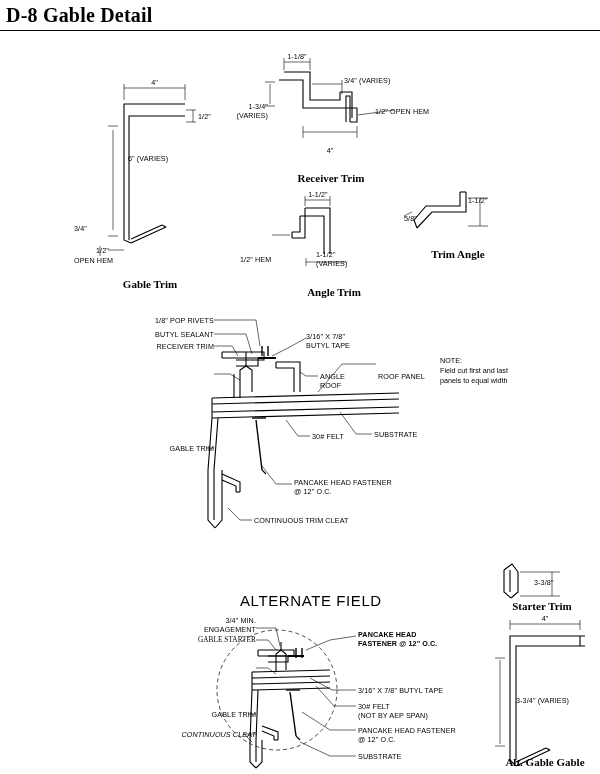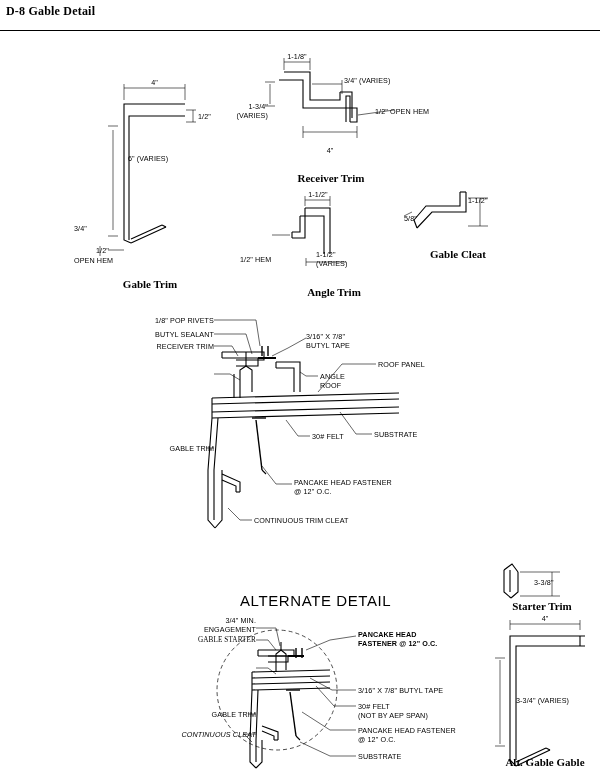--- a/index.html
+++ b/index.html
@@ -17,21 +17,21 @@
     height: 774px;
     overflow: hidden;
     background: #ffffff;
   }
   .title {
     position: absolute;
     left: 6px;
     top: 4px;
     font-family: "Liberation Serif", serif;
     font-weight: bold;
-    font-size: 12px;
+    font-size: 20px;
     letter-spacing: 0.2px;
   }
   .rule {
     position: absolute;
     left: 0;
     top: 30px;
     width: 600px;
     height: 1px;
     background: #000000;
   }
@@ -286,40 +286,43 @@
   <div class="name" style="left:268px; top:172px; width:126px;">Receiver Trim</div>
 
   <div class="lbl c" style="left:295px; top:190px; width:46px;">1-1/2"</div>
   <div class="lbl" style="left:240px; top:255px;">1/2" HEM</div>
   <div class="lbl" style="left:316px; top:250px;">1-1/2"
 (VARIES)</div>
   <div class="name" style="left:280px; top:286px; width:108px;">Angle Trim</div>
 
   <div class="lbl" style="left:404px; top:214px;">5/8"</div>
   <div class="lbl" style="left:468px; top:196px;">1-1/2"</div>
-  <div class="name" style="left:400px; top:248px; width:116px;">Gable Cleat</div>
+  <div class="name" style="left:400px; top:248px; width:116px;">Trim Angle</div>
 
   <div class="lbl r" style="left:114px; top:316px; width:100px;">1/8" POP RIVETS</div>
   <div class="lbl r" style="left:114px; top:330px; width:100px;">BUTYL SEALANT</div>
   <div class="lbl r" style="left:114px; top:342px; width:100px;">RECEIVER TRIM</div>
   <div class="lbl r" style="left:134px; top:444px; width:80px;">GABLE TRIM</div>
 
   <div class="lbl" style="left:306px; top:332px;">3/16" X 7/8"
 BUTYL TAPE</div>
-  <div class="lbl" style="left:378px; top:360px;">ROOF PANEL</div>
+  <div class="lbl" style="left:378px; top:372px;">ROOF PANEL</div>
   <div class="lbl" style="left:320px; top:372px;">ANGLE
 ROOF</div>
   <div class="lbl" style="left:374px; top:430px;">SUBSTRATE</div>
   <div class="lbl" style="left:312px; top:432px;">30# FELT</div>
   <div class="lbl" style="left:294px; top:478px;">PANCAKE HEAD FASTENER
 @ 12" O.C.</div>
   <div class="lbl" style="left:254px; top:516px;text-align:right;">CONTINUOUS TRIM CLEAT</div>
 
-
-  <div class="alt-title" style="left:240px; top:592px;">ALTERNATE DETAIL</div>
+  <div class="note" style="left:440px; top:356px;">NOTE:
+Field cut first and last
+panels to equal width</div>
+
+  <div class="alt-title" style="left:240px; top:592px;">ALTERNATE FIELD</div>
 
   <div class="lbl r" style="left:166px; top:616px; width:90px;">3/4" MIN.
 ENGAGEMENT</div>
   <div class="lbl r" style="left:166px; top:636px; width:90px;font-family:Liberation Serif, serif;">GABLE STARTER</div>
   <div class="lbl r" style="left:176px; top:710px; width:80px;">GABLE TRIM</div>
   <div class="lbl r" style="left:146px; top:730px; width:110px;font-style:italic;">CONTINUOUS CLEAT</div>
 
   <div class="lbl" style="left:358px; top:630px;font-weight:bold;">PANCAKE HEAD
 FASTENER @ 12" O.C.</div>
   <div class="lbl" style="left:358px; top:686px;">3/16" X 7/8" BUTYL TAPE</div>

